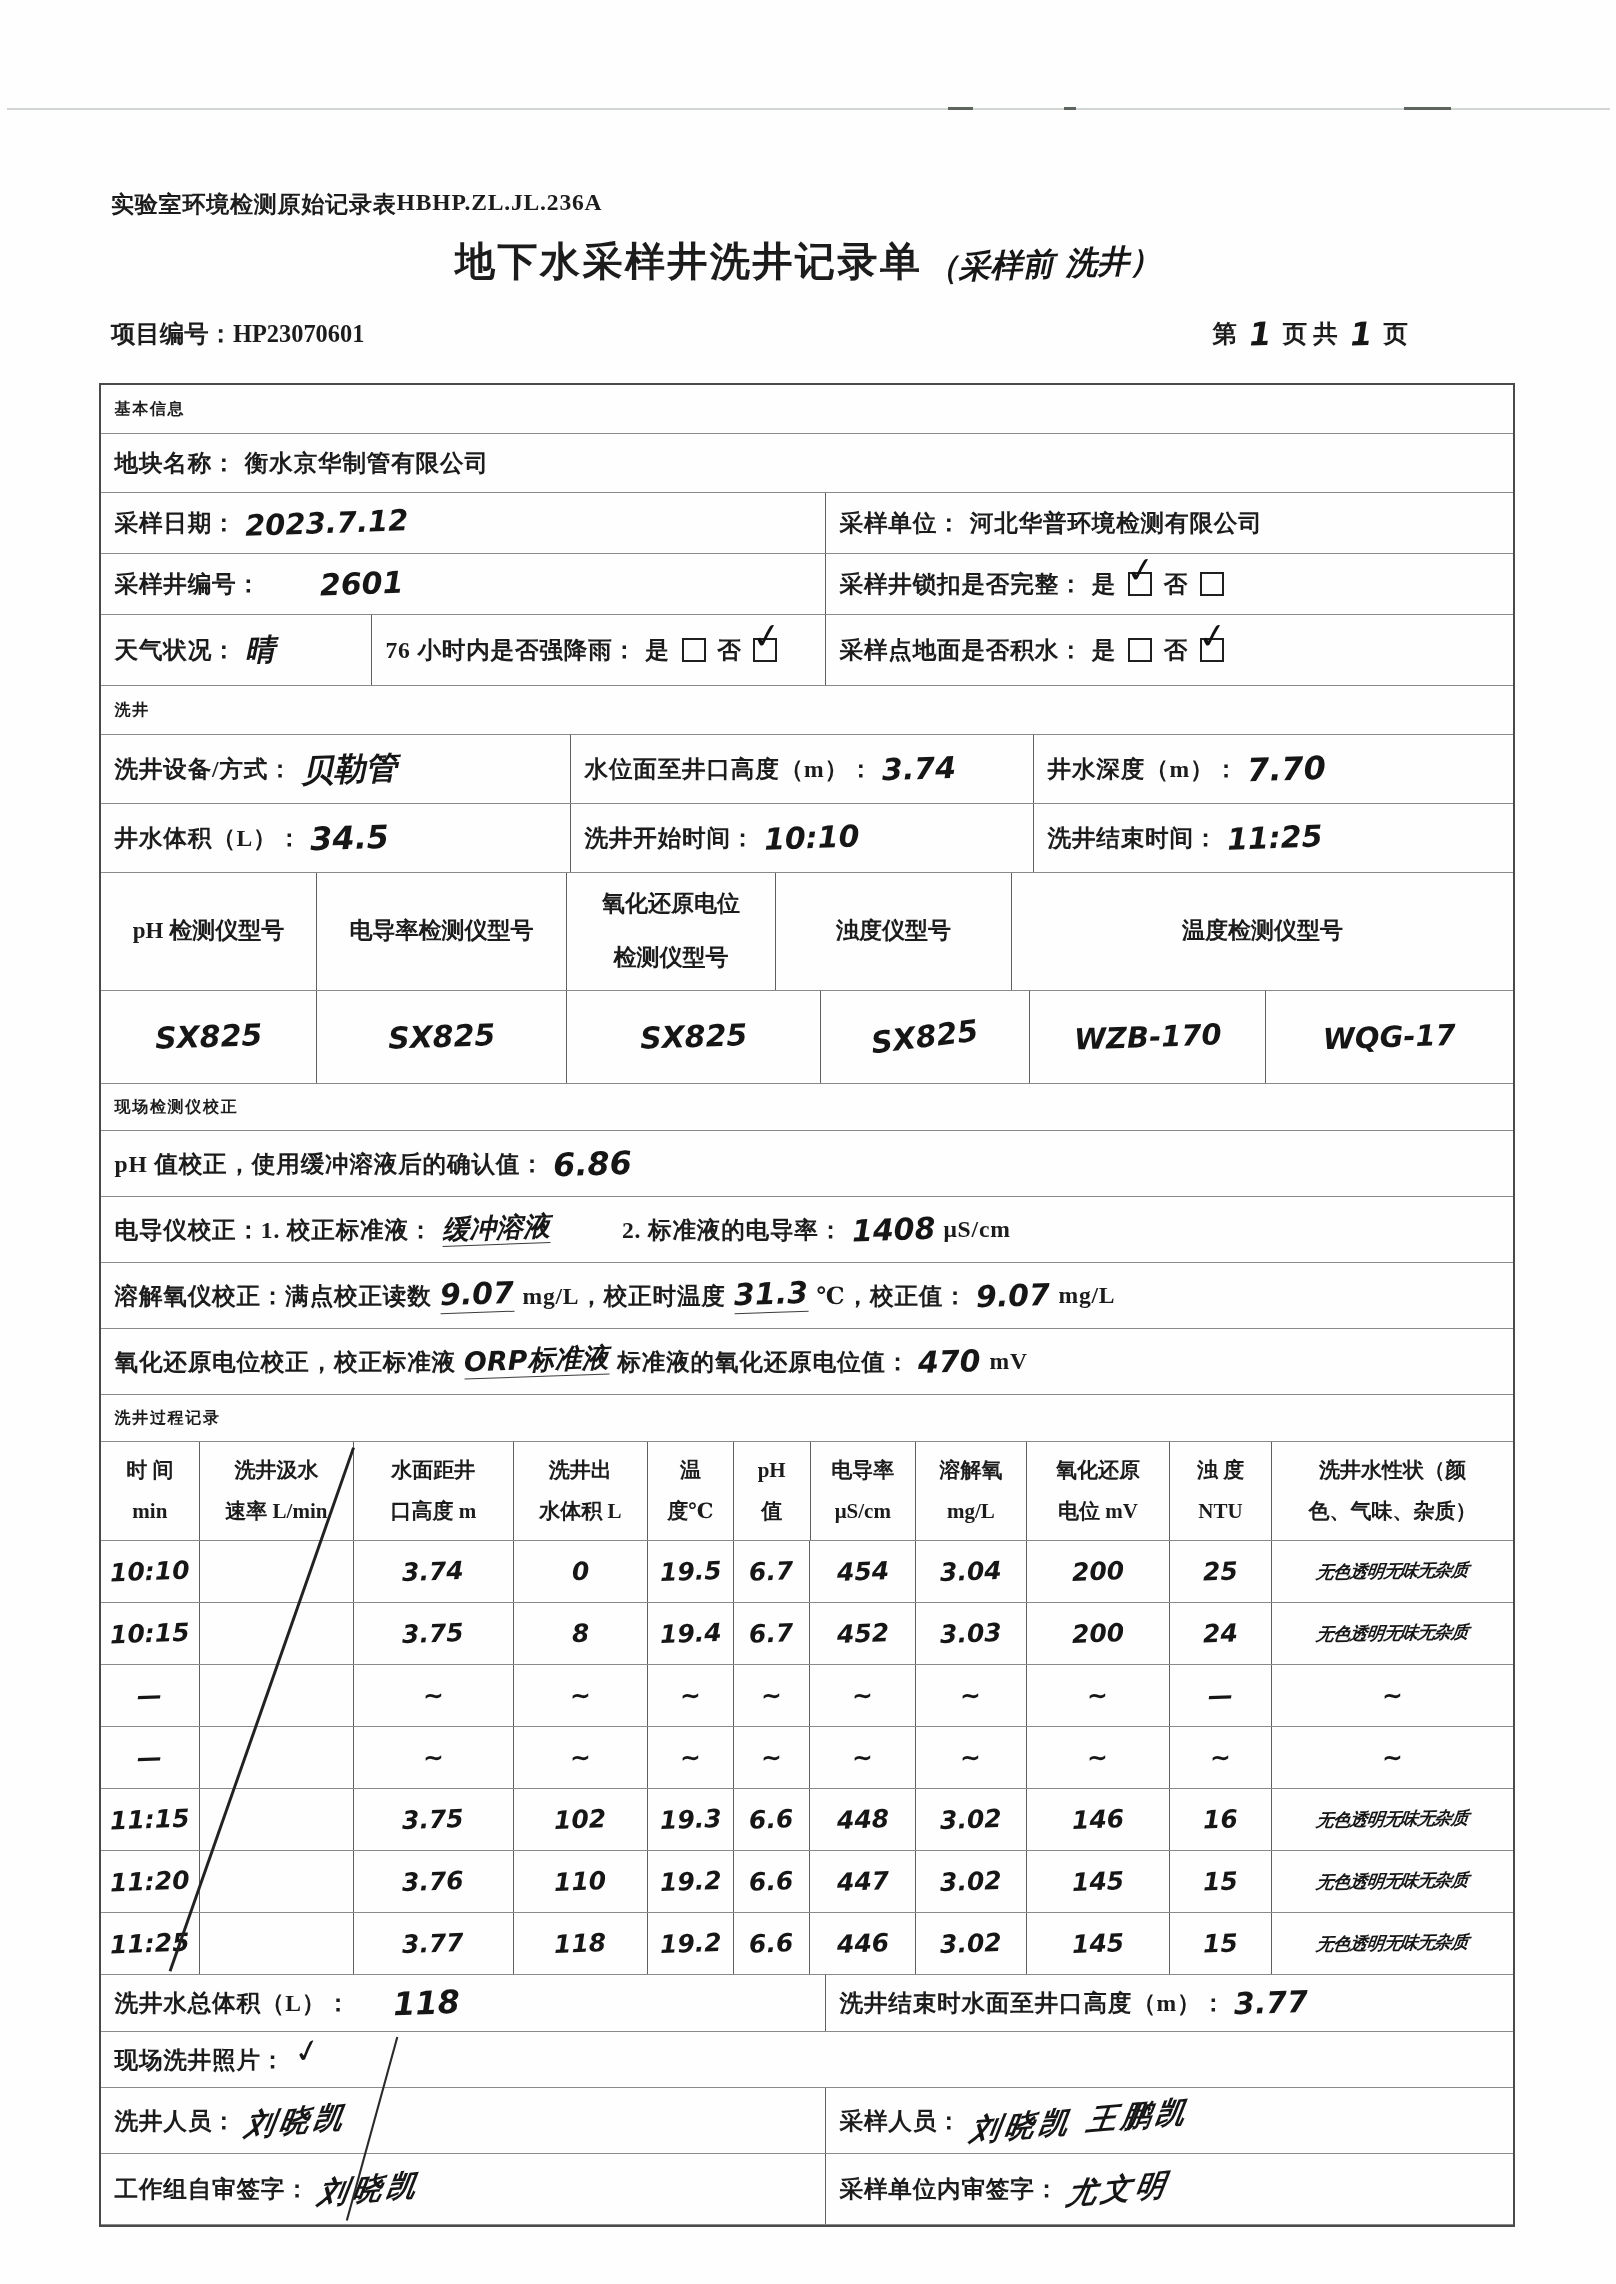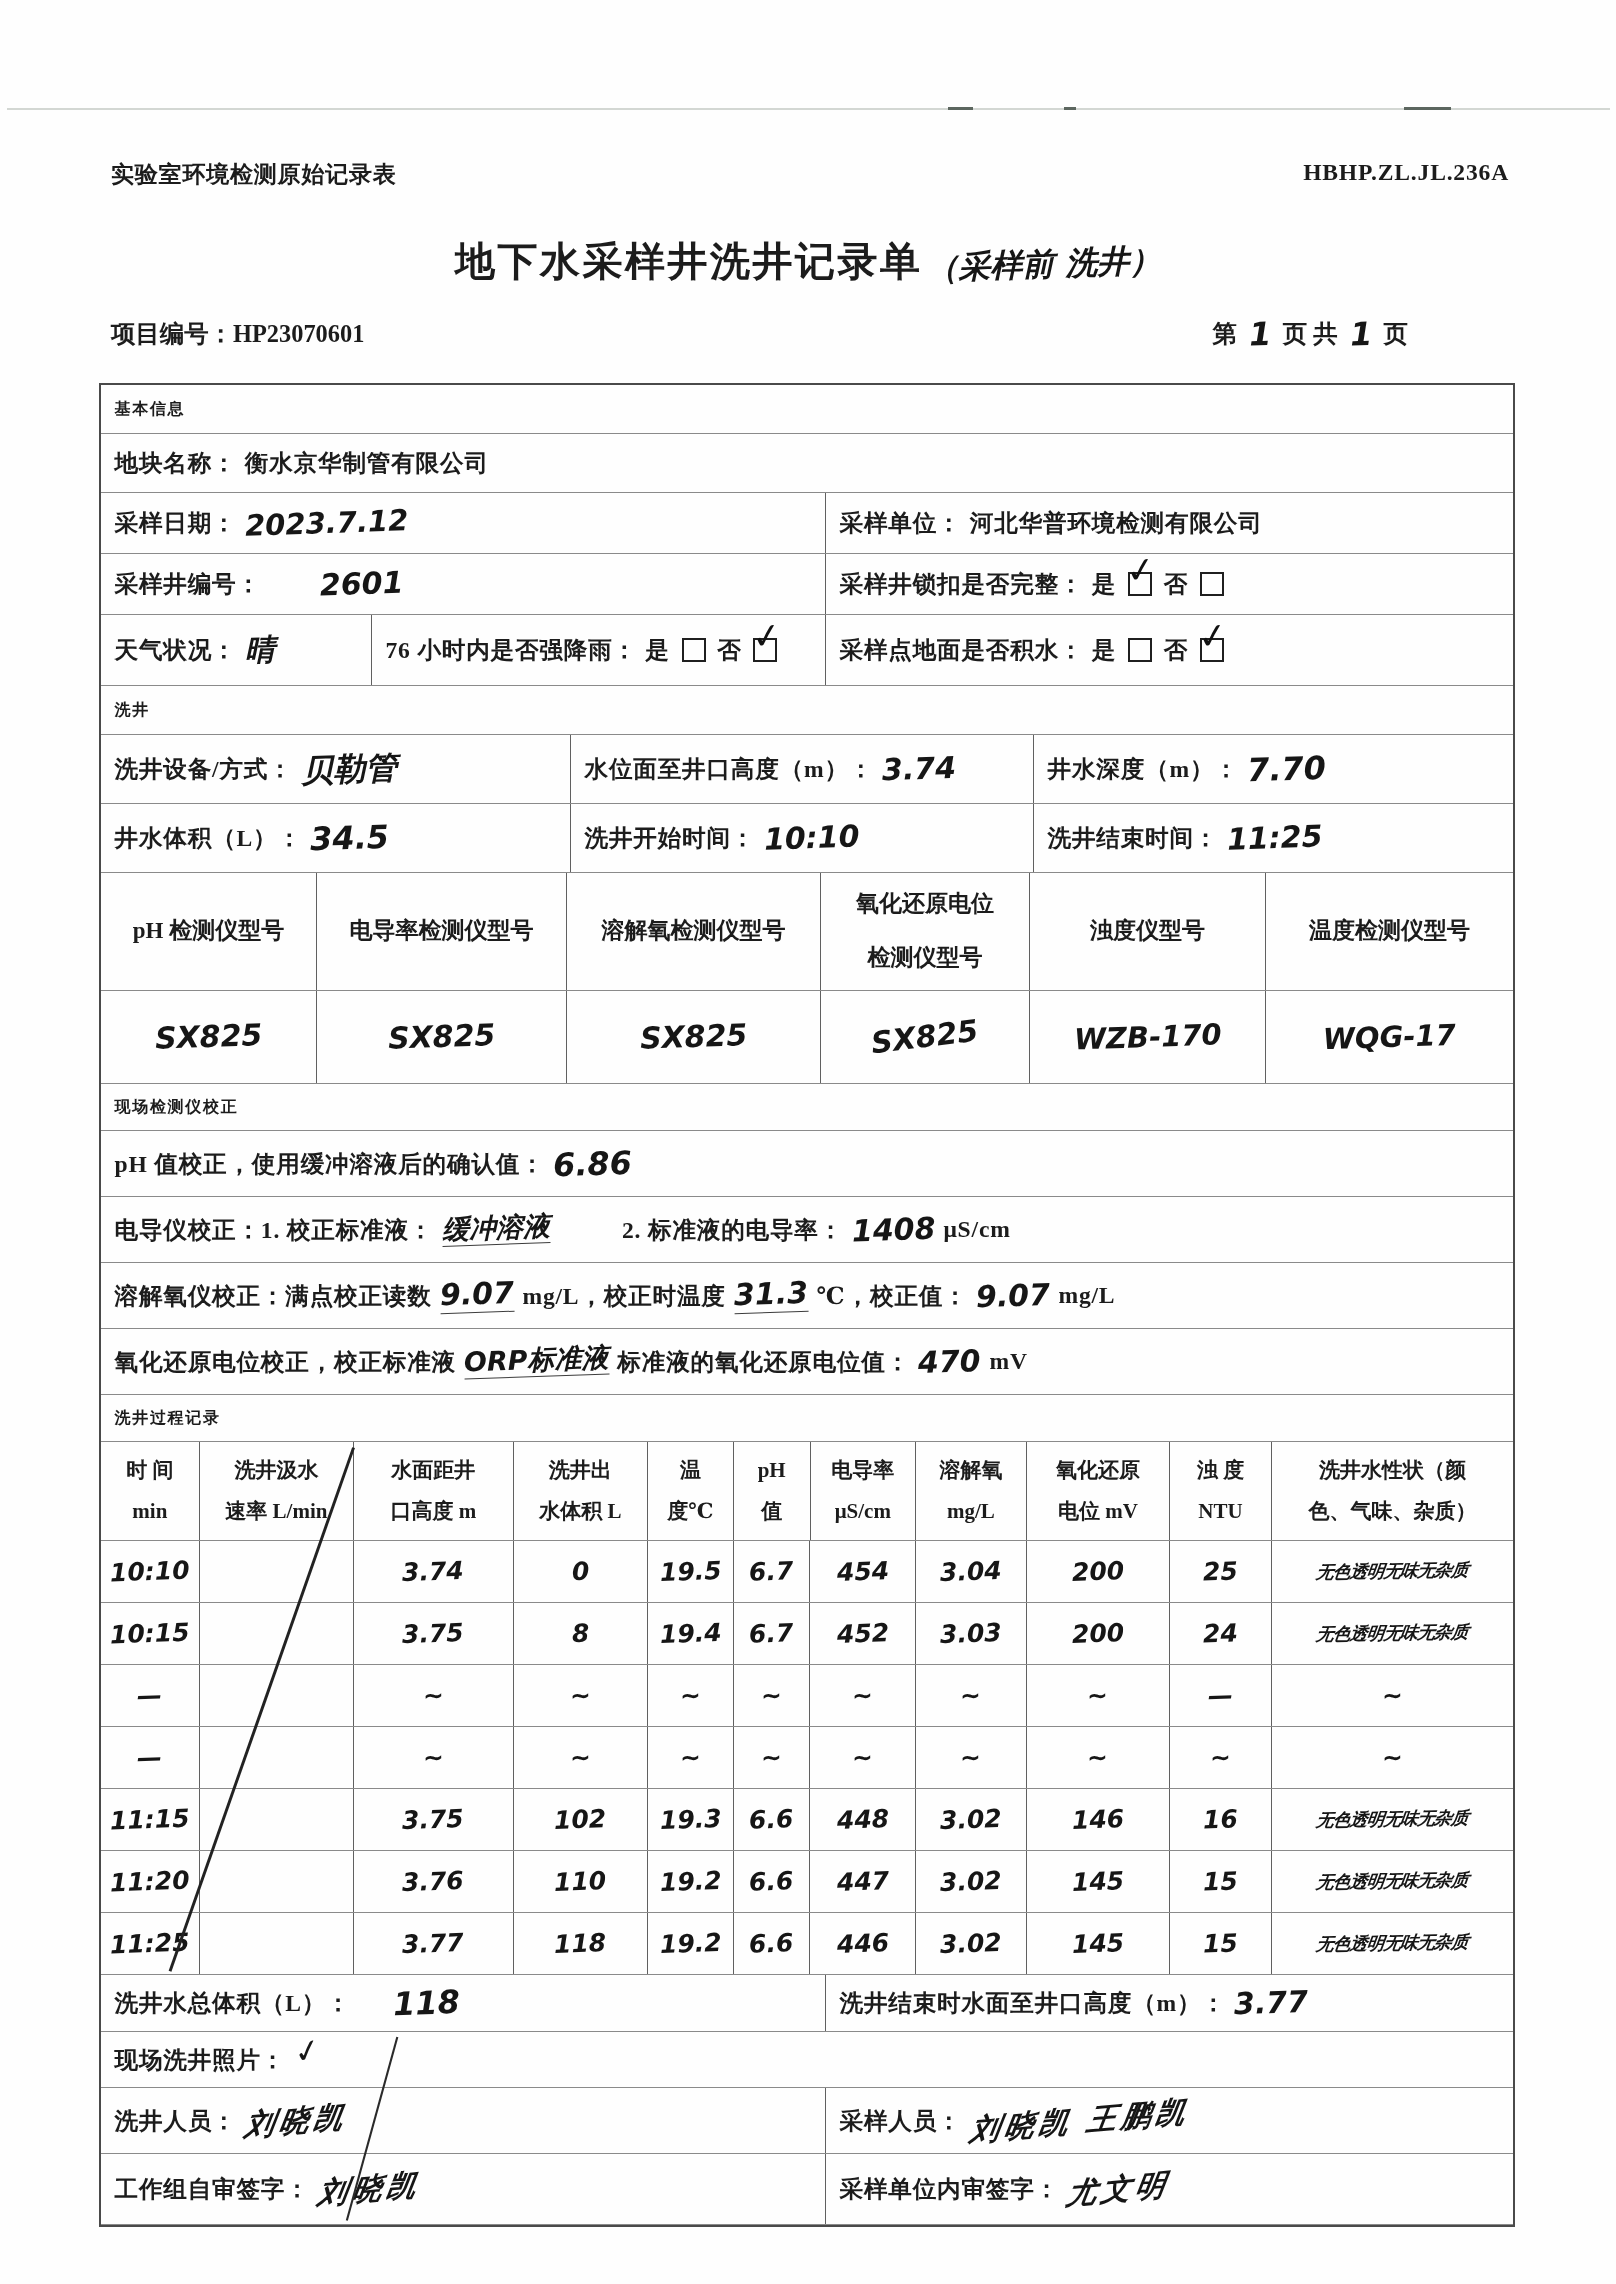--- a/index.html
+++ b/index.html
@@ -3,21 +3,21 @@
 <meta charset="utf-8">
 <style>
   html,body{margin:0;padding:0;background:#e8e8e8;}
   .page{position:relative;width:1616px;height:2284px;background:#fefefe;overflow:hidden;
         font-family:"Liberation Serif","DejaVu Serif",serif;color:#1c1c1c;}
   
   .scanline{position:absolute;top:108px;left:6.7px;width:1603px;height:1.7px;background:#d3d7d3;}
   .dash{position:absolute;top:107px;height:3.4px;background:#5c665f;}
   .d1{left:948px;width:25px;} .d2{left:1064px;width:11.8px;} .d3{left:1404px;width:47px;}
   
-  .hdr{position:absolute;top:159px;left:111px;width:1398px;display:flex;justify-content:space-between;}
+  .hdr{position:absolute;top:189px;left:111px;width:1398px;display:flex;}
   .doclabel{font-size:23px;font-weight:700;letter-spacing:0.8px;}
   .formcode{font-size:23.6px;font-weight:800;letter-spacing:0.8px;}
   .titlerow{position:absolute;top:234px;left:0;width:1616px;text-align:center;white-space:nowrap;}
   .title{font-size:40px;font-weight:800;letter-spacing:2.5px;}
   .projrow{position:absolute;top:318px;left:111px;width:1398px;display:flex;justify-content:space-between;align-items:flex-end;text-align:center;}
   .proj{font-size:24.4px;font-weight:700;}
   .pagination{font-size:24.4px;font-weight:700;display:flex;align-items:flex-end;gap:11.8px;padding-right:101px;}
   
   .hw{font-family:"DejaVu Sans",sans-serif;font-style:italic;font-weight:700;color:#161616;
       display:inline-block;transform:rotate(-2deg);line-height:1;}.s30{font-size:25px}.s32{font-size:27px}.s34{font-size:29px}.s36{font-size:30px}.s38{font-size:32px}
@@ -180,23 +180,20 @@
       </div>
     </div>
 
     <div class="r" style="height:118px">
       <div class="cell tc instc i0 vr">
           <span class="insth">pH 检测仪型号</span>
         </div>
       <div class="cell tc instc i1 vr">
           <span class="insth">电导率检测仪型号</span>
         </div>
-      <div class="cell tc instc i2 vr">
-          <span class="insth">溶解氧检测仪型号</span>
-        </div>
       <div class="cell tc instc i3 vr" style="gap:25px">
         <span class="insth">氧化还原电位</span>
         <span class="insth">检测仪型号</span>
       </div>
       <div class="cell tc instc i4 vr">
           <span class="insth">浊度仪型号</span>
         </div>
       <div class="cell tc instc i5">
           <span class="insth">温度检测仪型号</span>
         </div>

